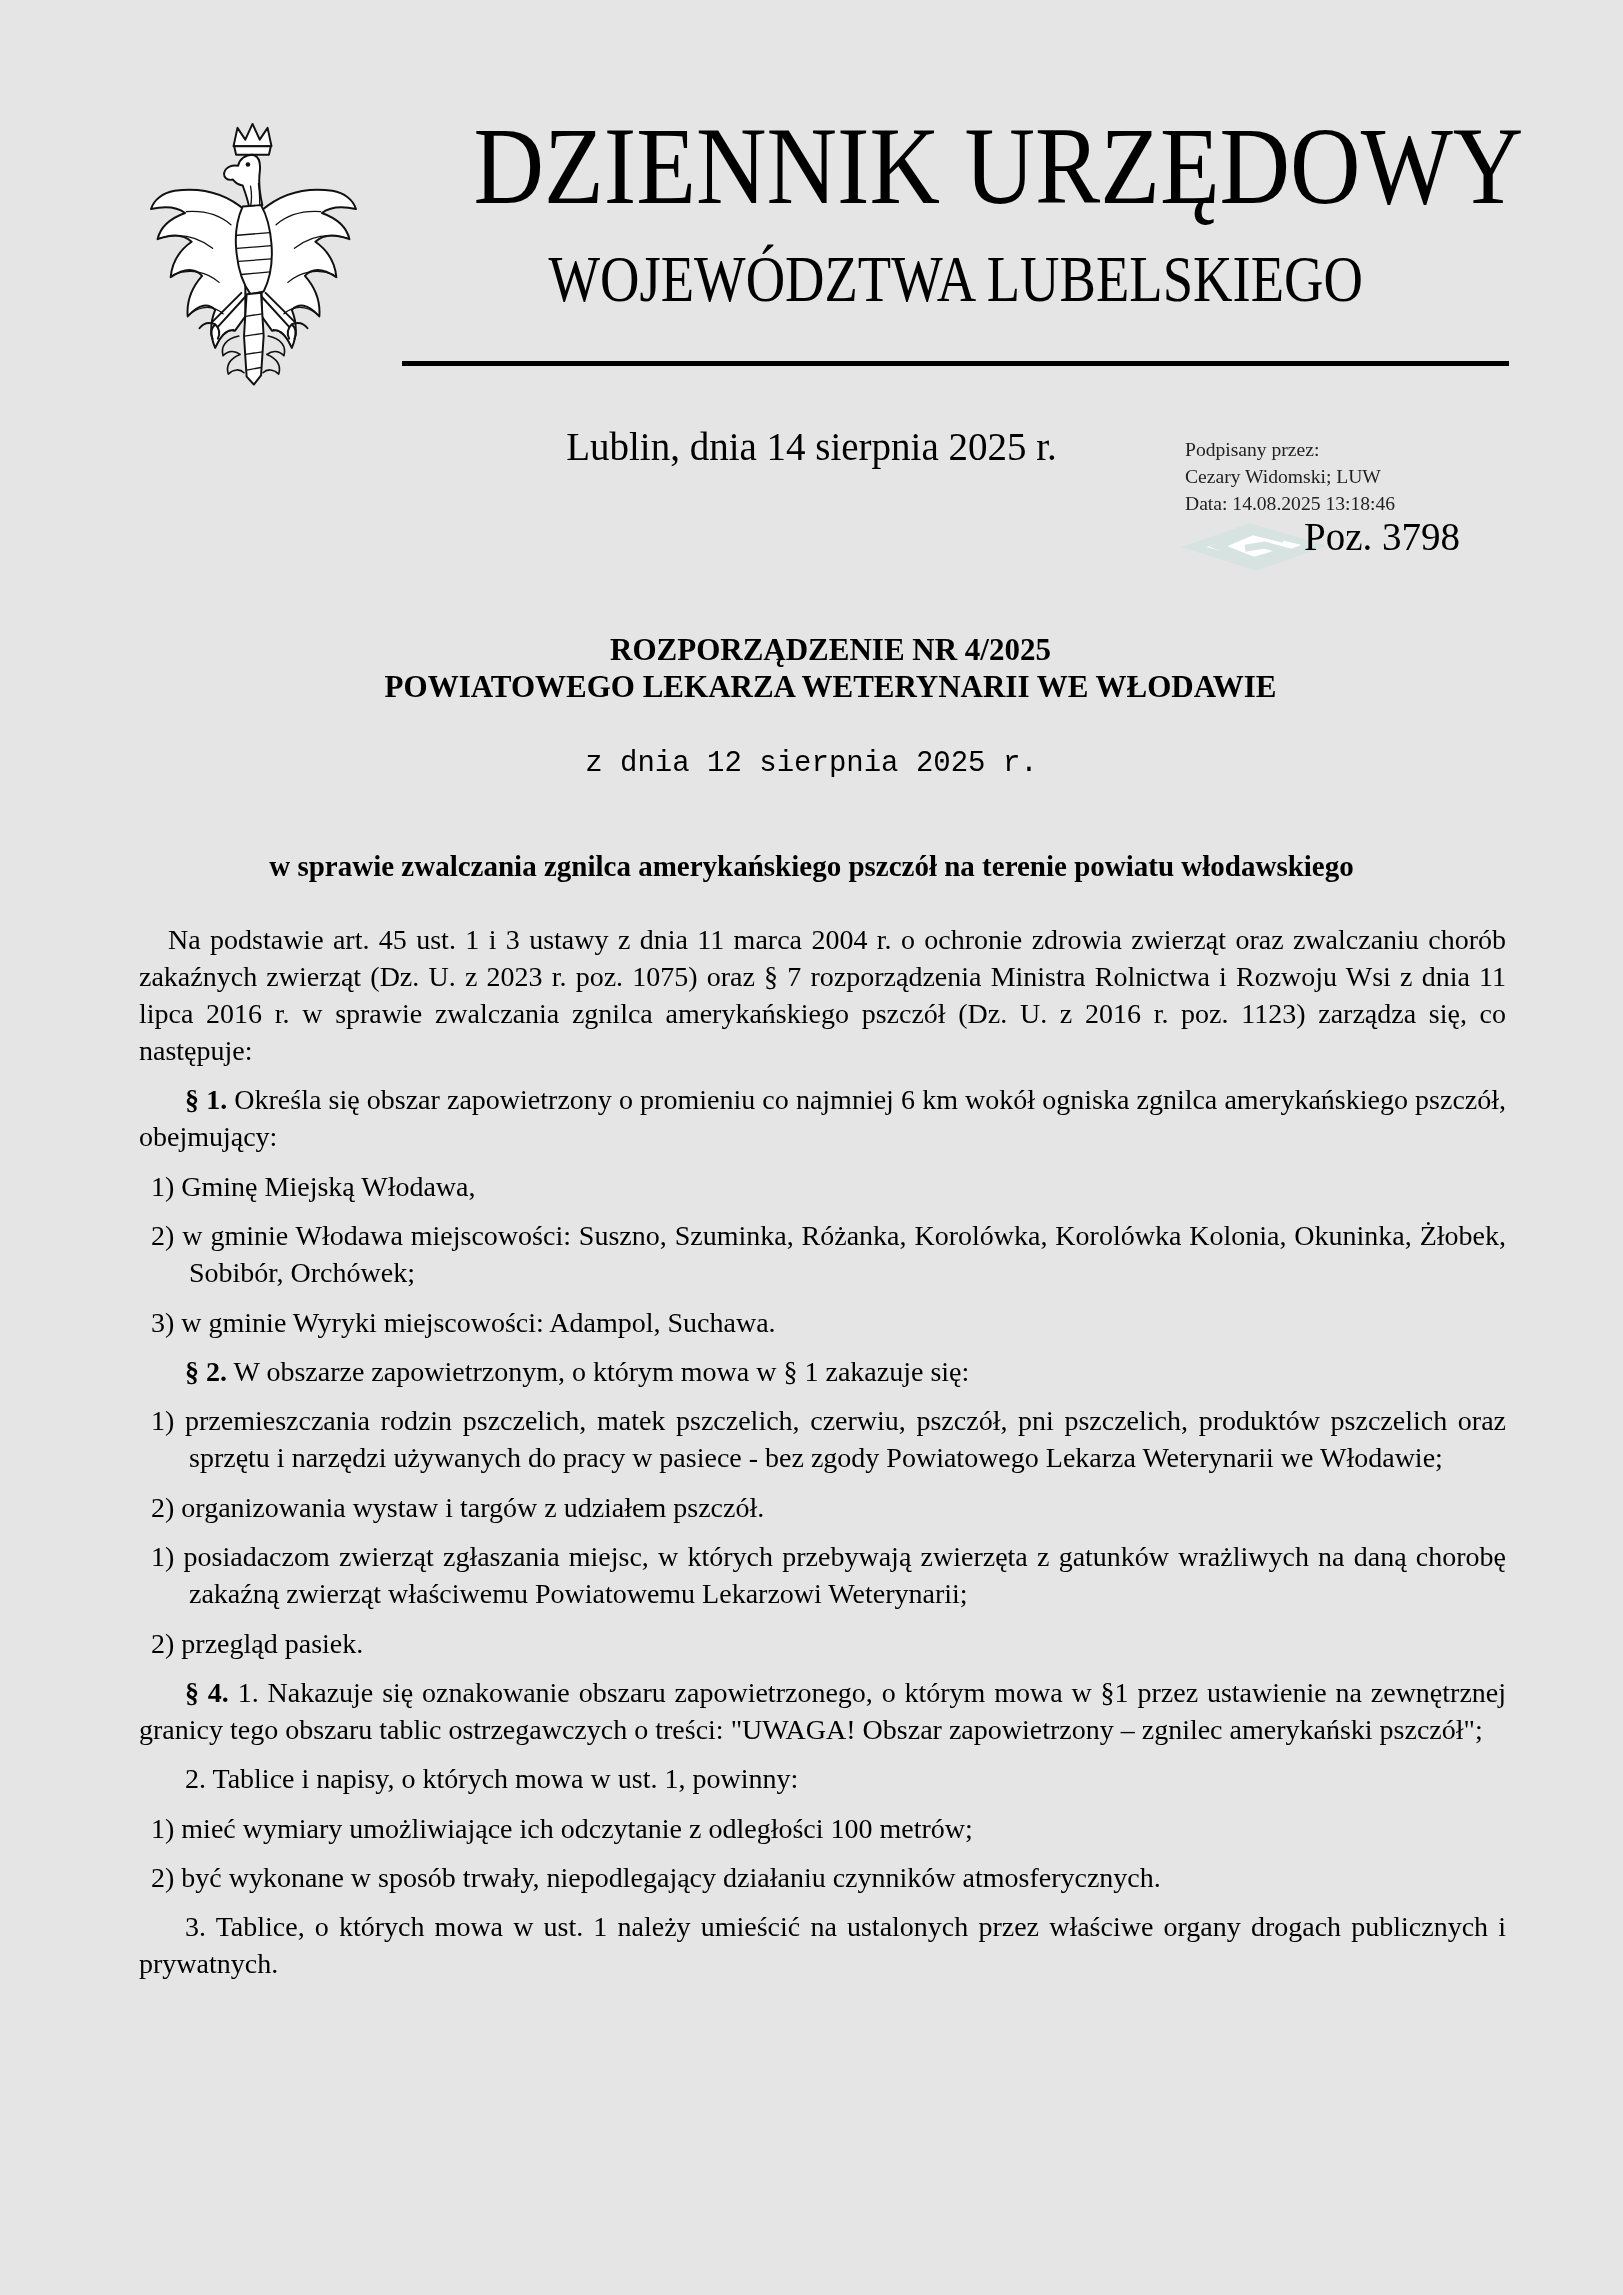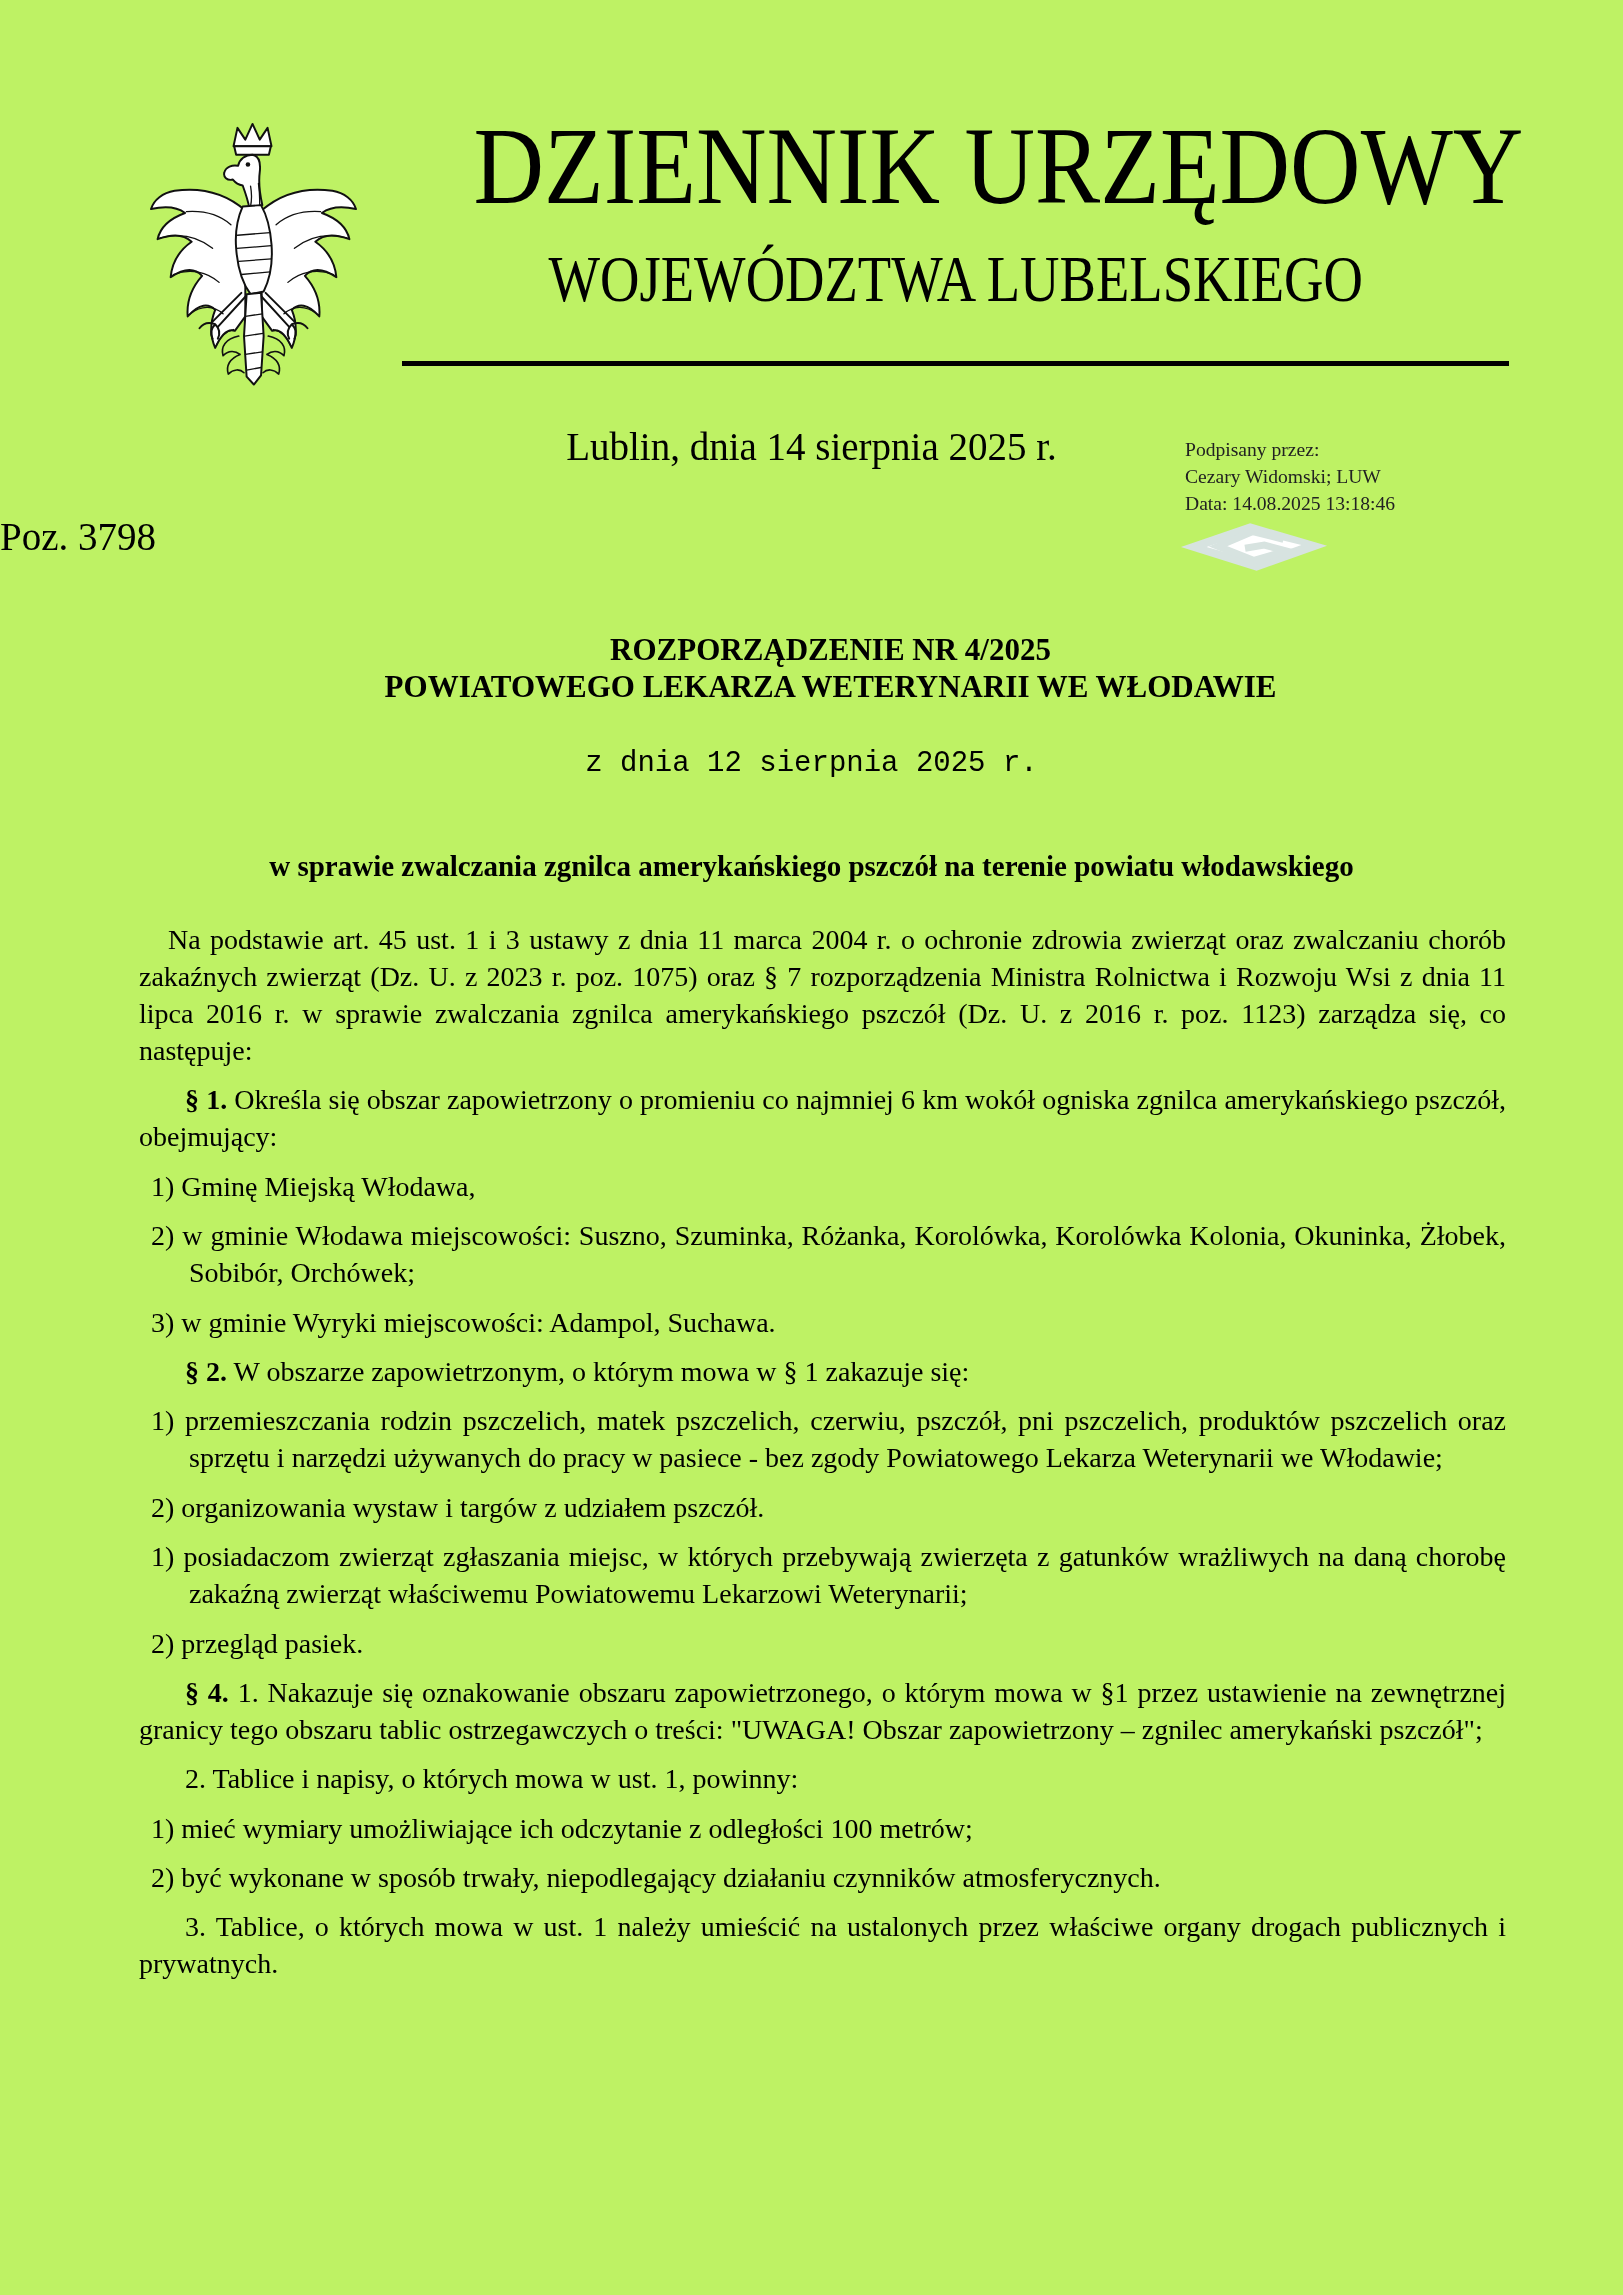--- a/index.html
+++ b/index.html
@@ -1,36 +1,36 @@
 <!DOCTYPE html>
 <html lang="pl" style="font-size:10.5px"><head>
 <meta charset="utf-8">
 <style>
   html,body { margin:0; padding:0; background:#fff; }
   .page {
-    position:relative; width:1623px; height:2295px; background:#bef264;
+    position:relative; width:1623px; height:2295px; background:#e5e5e5;
     font-family:"Liberation Serif", serif; color:#000; overflow:hidden;
   }
   
   .emblem { position:absolute; left:147px; top:120px; width:213px; height:275px; }
   .emblem svg { width:100%; height:100%; }
   .masthead {
     position:absolute; left:402px; top:110px; width:1107px; height:251px;
     border-bottom:5.2px solid #000; text-align:center;
   }
   .mast-t1 { font-size:111px; line-height:111px; display:inline-block;
              transform:scaleX(0.88); white-space:nowrap; }
   .mast-t2-wrap { margin-top:26px; }
   .mast-t2 { font-size:65px; line-height:65px; display:inline-block;
              transform:scaleX(0.84); white-space:nowrap; }
   
   .place-date { position:absolute; top:424px; left:0; width:1623px;
                 text-align:center; font-size:39px; line-height:46px; }
   .poz       { position:absolute; top:514px; left:0; width:1460px;
-                text-align:left; font-size:39px; line-height:46px; }
+                text-align:right; font-size:39px; line-height:46px; }
   .signature { position:absolute; left:1185px; top:436px; width:301px;
                font-family:Liberation Serif, serif; font-size:19.6px;
                line-height:27px; color:#222; }
   .sig-logo  { margin:5.2px 0 0 -6.5px; display:block; }
   
   .act-head   { position:absolute; top:631px; left:0; width:1623px; text-align:center; }
   .act-title  { font-weight:bold; font-size:31px; line-height:37px;padding-left:38px; }
   .act-date   { margin-top:41px; font-size:29px; line-height:35px;font-family:Liberation Mono, monospace; }
   .act-subject{ margin-top:68px; font-weight:bold; font-size:29px; line-height:35px; }
   

